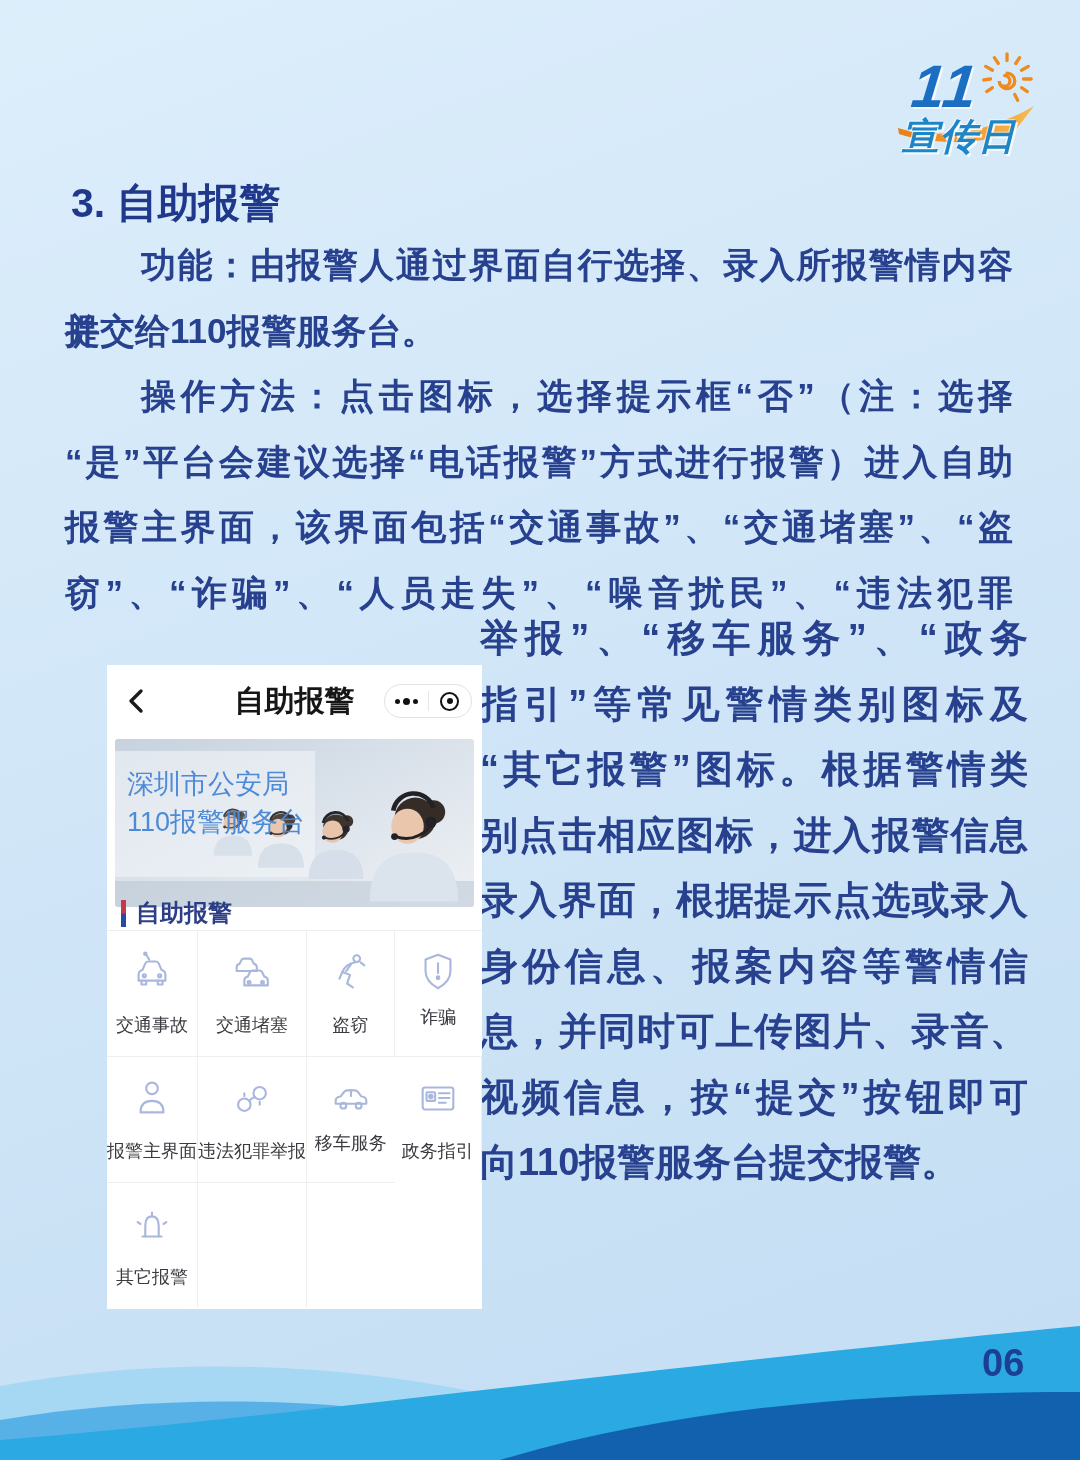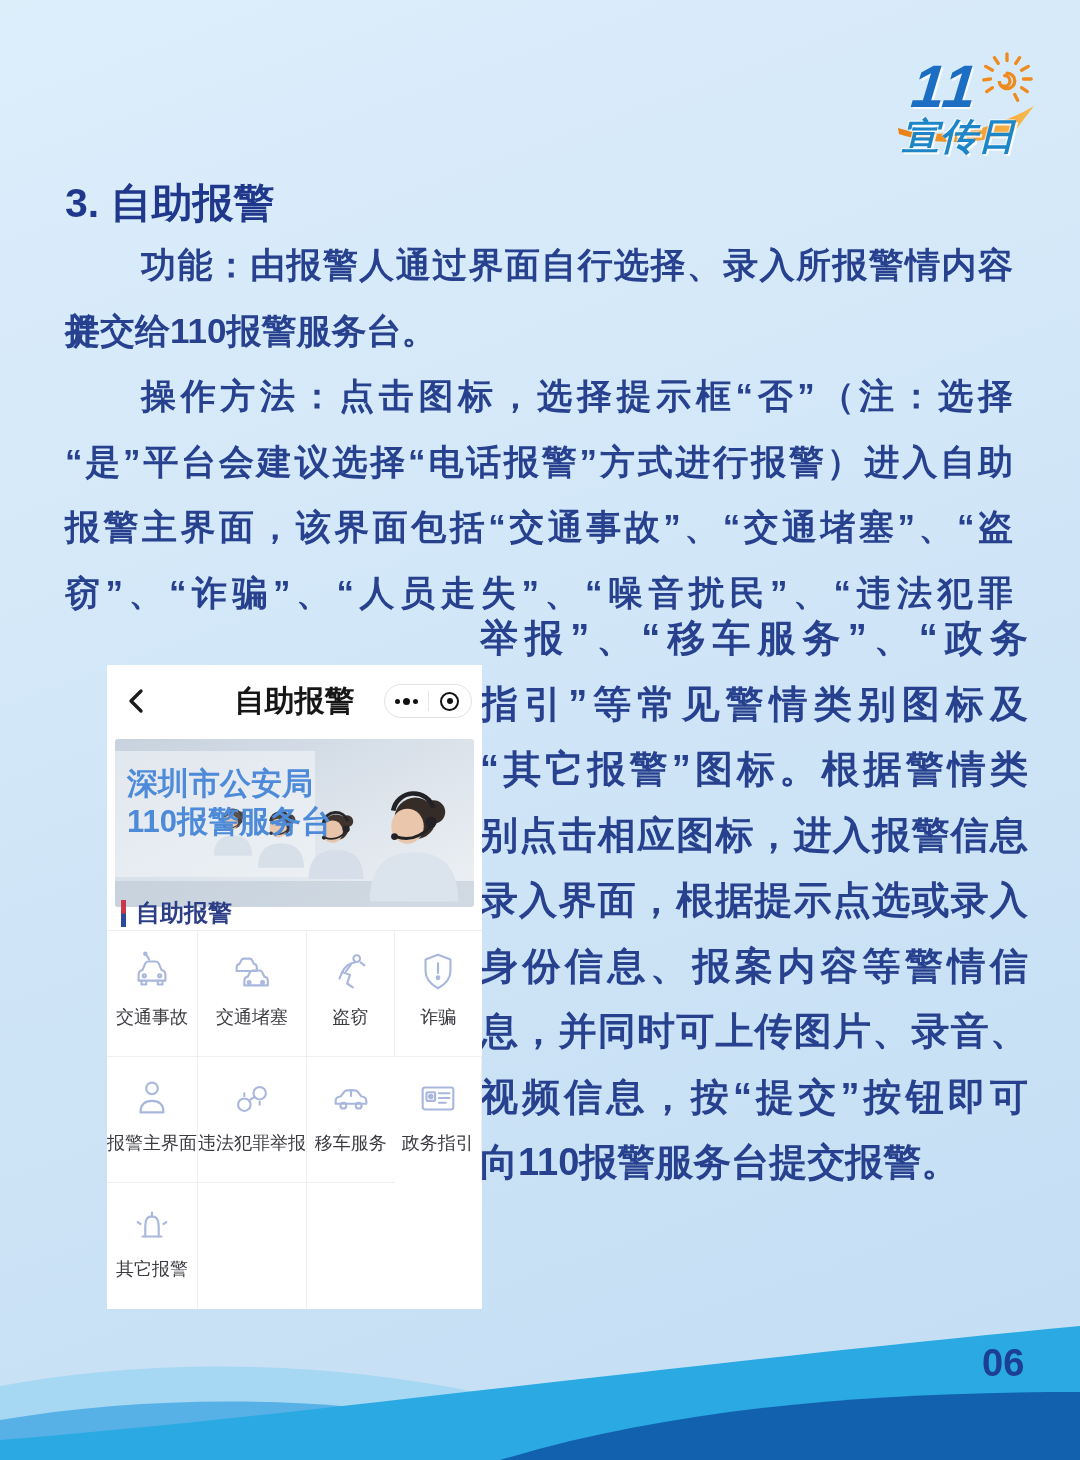--- a/index.html
+++ b/index.html
@@ -16,21 +16,21 @@
     text-shadow:2px 2px 0 rgba(255,255,255,.75);
   }
   .logo-sun{position:absolute;left:84px;top:-4px;width:62px;height:62px;}
   .logo-swoosh{position:absolute;left:2px;top:48px;width:148px;height:42px;}
   .logo-title{
     position:absolute;left:10px;top:60px;font-size:37px;font-weight:900;font-style:italic;
     color:#1d86c8;letter-spacing:1px;
     text-shadow:2px 2px 0 rgba(255,255,255,.85),-1px -1px 0 rgba(255,255,255,.6);
   }
   
-  .heading{position:absolute;left:65px;top:176px;font-size:41px;font-weight:bold;color:#1f388c;}
+  .heading{position:absolute;left:71px;top:176px;font-size:41px;font-weight:bold;color:#1f388c;}
   .full-lines{position:absolute;left:65px;top:232px;width:948px;font-size:35px;font-weight:600;color:#27418f;}
   .full-lines .line{height:65.5px;line-height:65.5px;}
   .right-lines{position:absolute;left:480px;top:606px;width:548px;font-size:38px;font-weight:700;color:#27418f;}
   .right-lines .line{height:65.5px;line-height:65.5px;}
   .j{text-align:justify;text-align-last:justify;text-justify:distribute;}
   .indent{text-indent:76px;}
   
   .phone{position:absolute;left:65px;top:665px;width:375px;height:644px;background:#ffffff;margin-left:42px;}
   .p-nav{position:absolute;left:0;top:0;width:375px;height:72px;background:#fff;}
   .p-back{position:absolute;left:16px;top:22px;width:28px;height:28px;}
@@ -40,30 +40,30 @@
     border-radius:17px;background:rgba(255,255,255,.96);display:flex;align-items:center;box-sizing:border-box;}
   .cap-more{flex:1;display:flex;align-items:center;justify-content:center;gap:3px;}
   .cap-more i{display:block;width:5px;height:5px;border-radius:50%;background:#111;}
   .cap-more i:nth-child(2){width:7px;height:7px;}
   .cap-div{width:1px;height:20px;background:#e6e6e6;}
   .cap-target{flex:1;display:flex;align-items:center;justify-content:center;}
   .cap-target .ring{width:15px;height:15px;border:2.5px solid #111;border-radius:50%;display:flex;align-items:center;justify-content:center;}
   .cap-target .dot{width:6px;height:6px;background:#111;border-radius:50%;}
   .p-banner{position:absolute;left:8px;top:74px;width:359px;height:168px;overflow:hidden;border-radius:3px;}
   .p-banner svg{display:block;}
-  .banner-text{position:absolute;left:12px;top:26px;color:#4d8ad8;font-weight:bold;font-size:31px;line-height:38px;}
+  .banner-text{position:absolute;left:12px;top:26px;color:#4d8ad8;font-weight:normal;font-size:27px;line-height:38px;}
   .p-section{position:absolute;left:14px;top:234px;height:28px;display:flex;align-items:center;}
   .p-section .bar{width:5px;height:27px;margin-right:10px;
     background:linear-gradient(#c93848 0%,#c93848 48%,#2b4a9e 52%,#2b4a9e 100%);}
   .p-section .txt{font-size:24px;font-weight:bold;color:#2b3e86;}
   .p-grid{position:absolute;left:0;top:265px;width:375px;height:379px;display:grid;
     grid-template-columns:repeat(4,1fr);grid-template-rows:repeat(3,126px);}
   .cell{border-top:1px solid #efefef;box-sizing:border-box;display:flex;flex-direction:column;
     align-items:center;padding-top:18px;}
-  .cell.br{border-right:1px solid #efefef;}
+  .cell.br{border-right:1px solid #efefef;gap:8px;}
   .cell svg{width:46px;height:46px;stroke:#a9b7dd;fill:none;stroke-width:2.2;stroke-linecap:round;stroke-linejoin:round;}
   .cell .lbl{margin-top:10px;font-size:18px;color:#3a3a40;white-space:nowrap;}
   
   .waves{position:absolute;left:0;bottom:0;width:1080px;height:172px;}
   .page-num{position:absolute;left:982px;top:1342px;font-size:38px;font-weight:600;color:#1c3f94;}
 </style>
 </head>
 <body>
 
 <div class="page">

